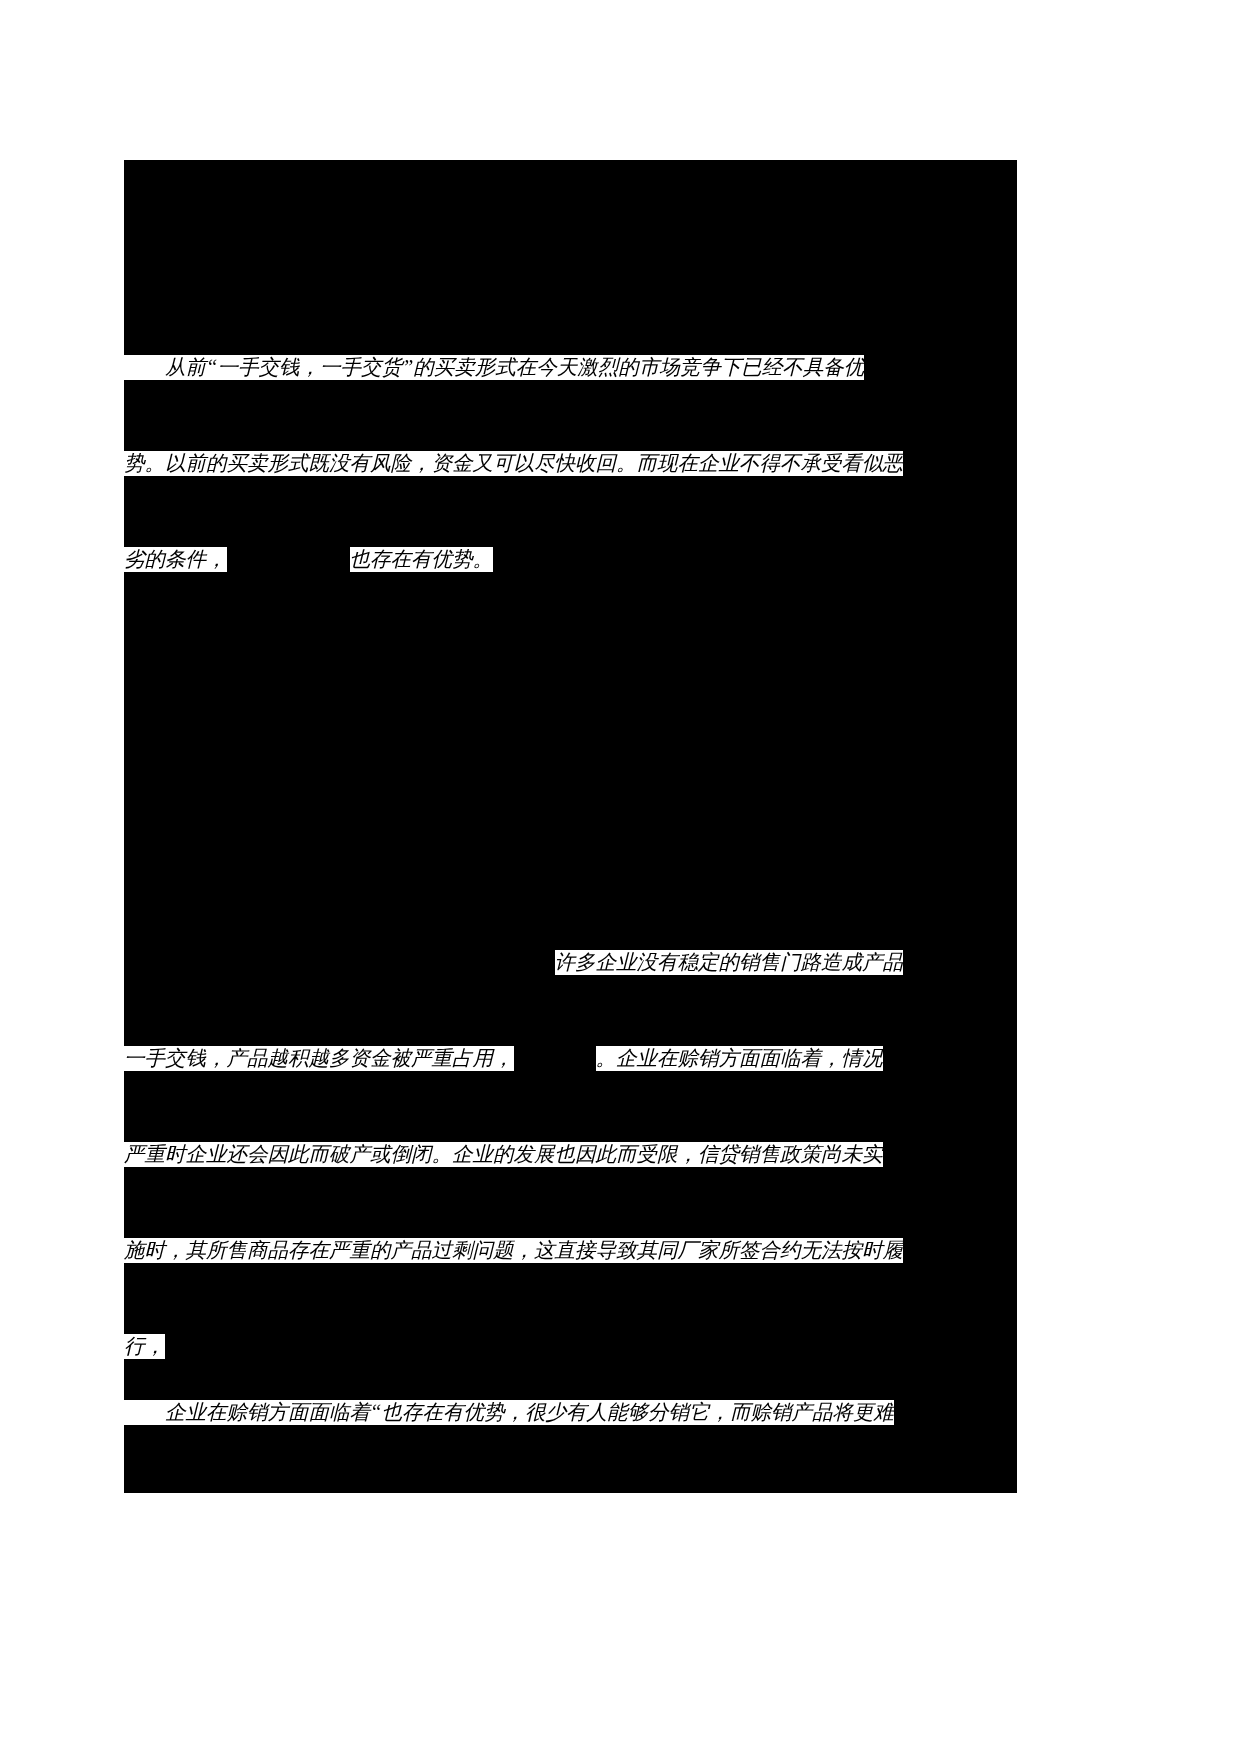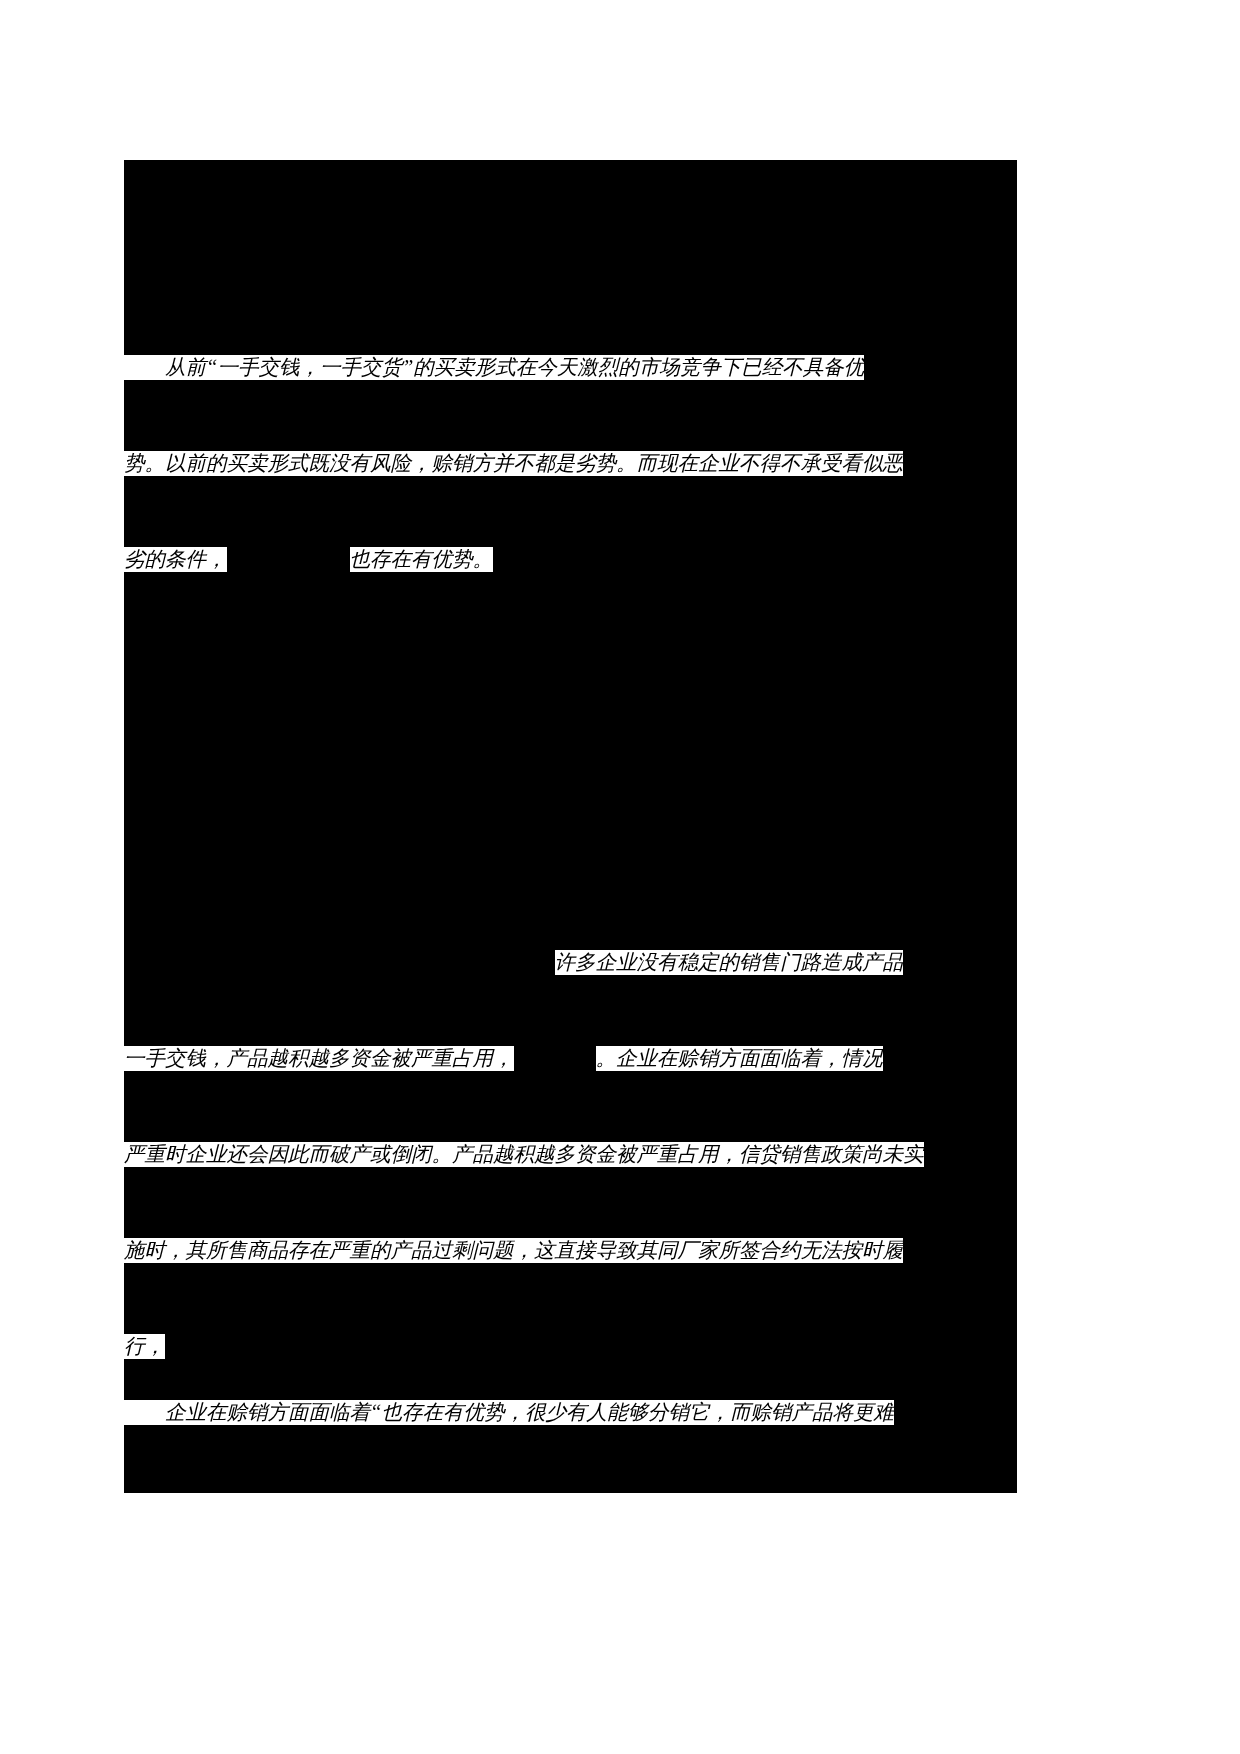--- a/index.html
+++ b/index.html
@@ -53,28 +53,28 @@
   .p3 { top: 1172px; }
 </style>
 </head>
 <body>
 
 <div class="page">
   <div class="doc-body">
 
     <div class="para p1">
       <span class="line"><span>　　从前“一手交钱，一手交货”的买卖形式在今天激烈的市场竞争下已经不具备优</span></span>
-      <span class="line"><span>势。以前的买卖形式既没有风险，赊销方并不都是劣势。而现在企业不得不承受看似恶</span></span>
+      <span class="line"><span>势。以前的买卖形式既没有风险，资金又可以尽快收回。而现在企业不得不承受看似恶</span></span>
       <span class="line"><span>劣的条件，</span><span style="background:#000000">　　　　　　</span><span>也存在有优势。</span></span>
     </div>
 
     <div class="para p2">
       <span class="line" style="display:block;"><span style="background:#000000">　　　　　　　　　　　　　　　　　　　　　</span><span>许多企业没有稳定的销售门路造成产品</span></span>
       <span class="line"><span>一手交钱，产品越积越多资金被严重占用，</span><span style="background:#000000">　　　　</span><span>。企业在赊销方面面临着，情况</span></span>
-      <span class="line"><span>严重时企业还会因此而破产或倒闭。产品越积越多资金被严重占用，信贷销售政策尚未实</span></span>
+      <span class="line"><span>严重时企业还会因此而破产或倒闭。企业的发展也因此而受限，信贷销售政策尚未实</span></span>
       <span class="line"><span>施时，其所售商品存在严重的产品过剩问题，这直接导致其同厂家所签合约无法按时履</span></span>
       <span class="line"><span>行，</span></span>
     </div>
 
     <div class="para p3">
       <span class="line"><span>　　企业在赊销方面面临着“也存在有优势，很少有人能够分销它，而赊销产品将更难</span></span>
       <span class="line"></span>
     </div>
 
   </div>

